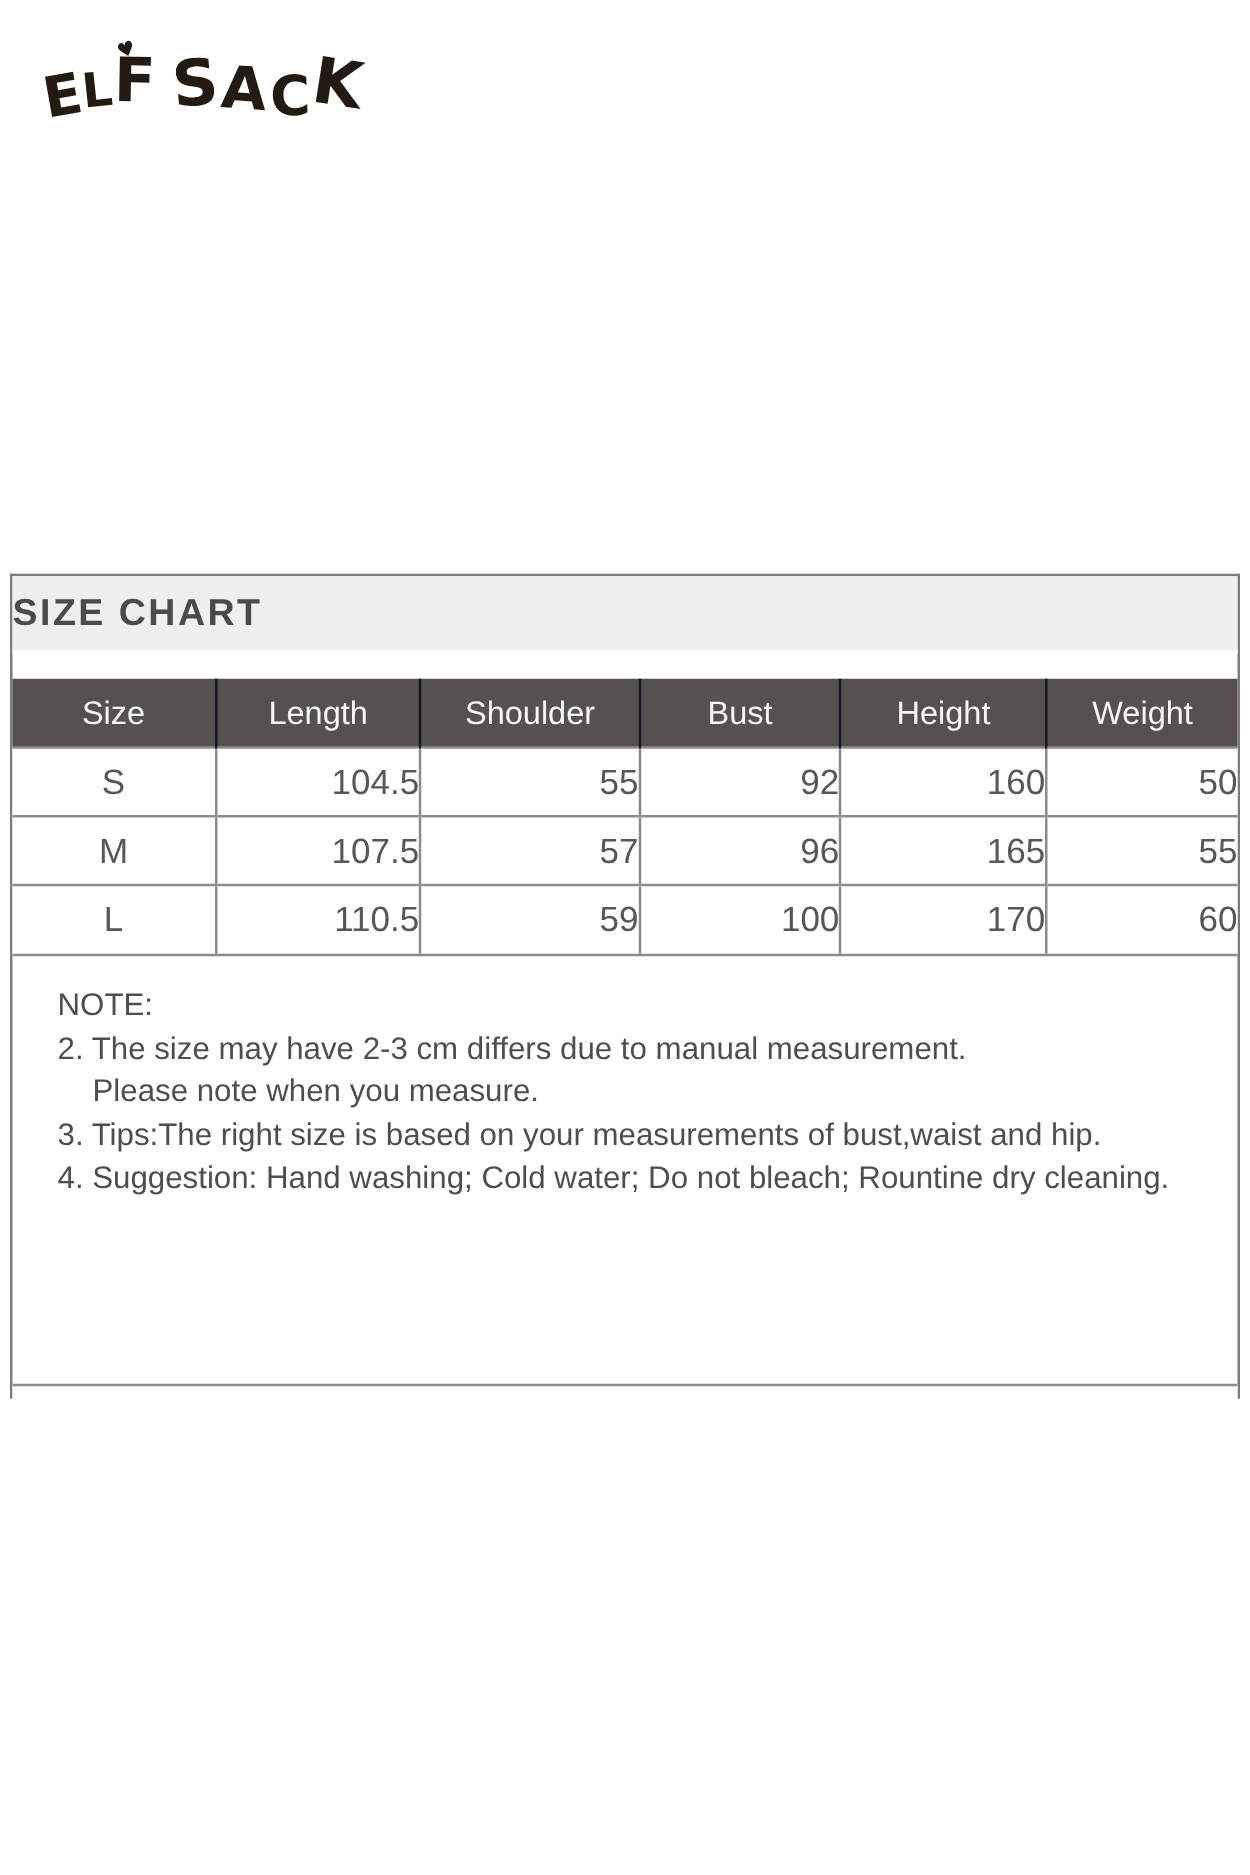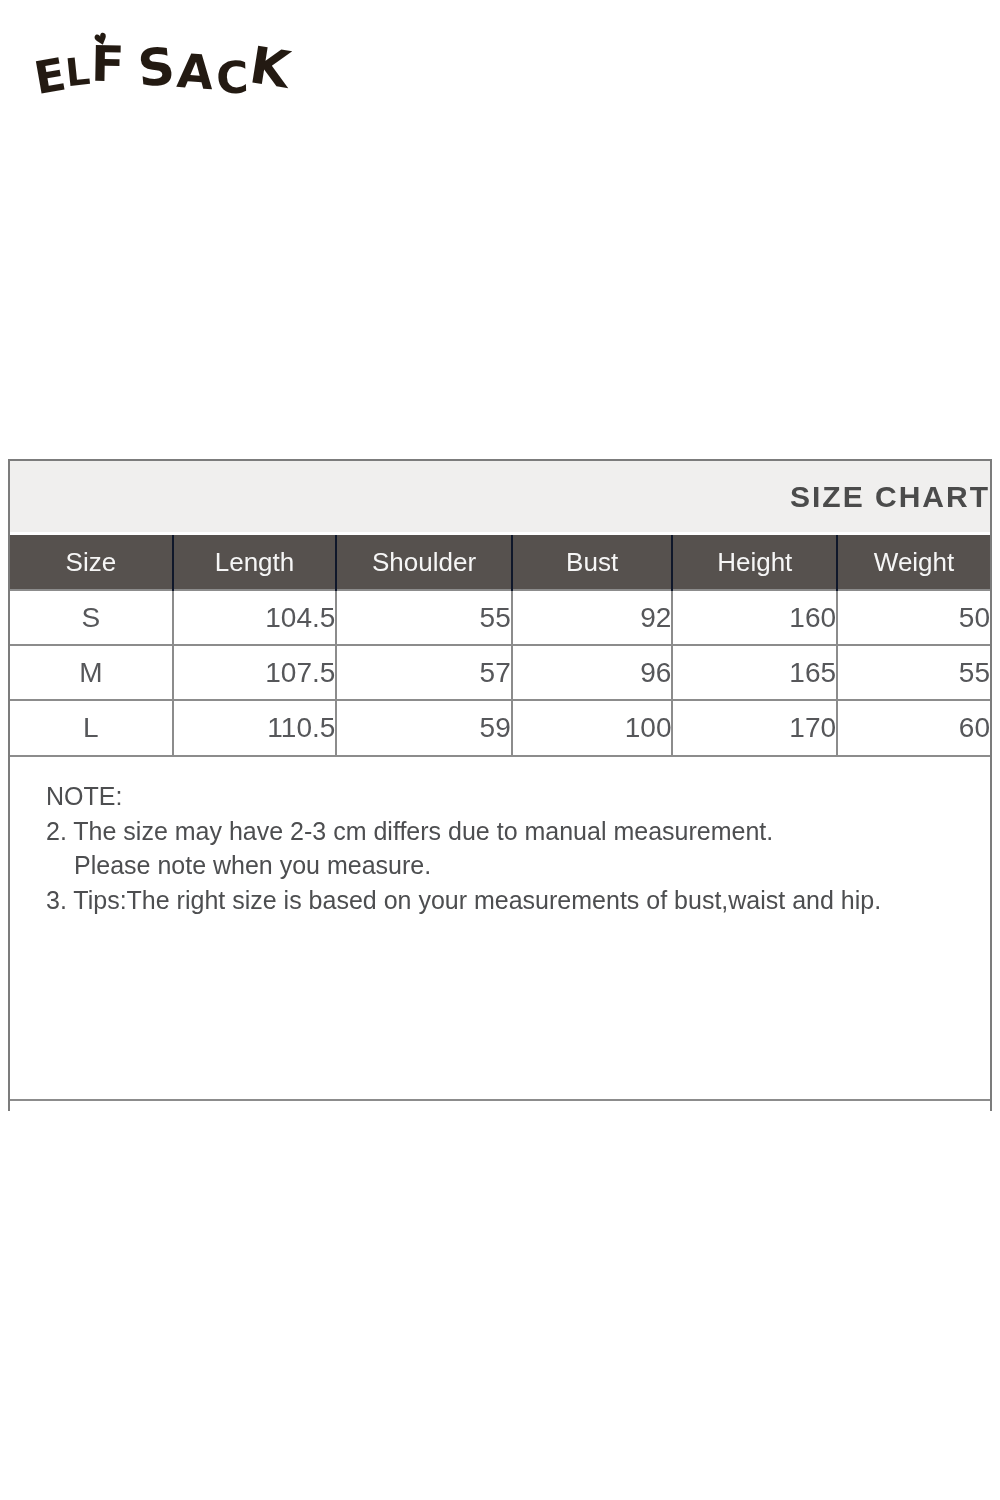--- a/index.html
+++ b/index.html
@@ -32,30 +32,30 @@
     font-size: 16px; transform: rotate(-18deg);
   }
 
   
   .panel {
     position: absolute; left: 8px; top: 459px; width: 984px;
     border: 2px solid #7c7c7c; border-bottom: none;
     background: #ffffff;
   }
   .title-band {
-    height: 74px; background: #f0efee;
-    display: flex; align-items: center; justify-content: flex-end;
+    height: 62px; background: #f0efee;
+    display: flex; align-items: center; justify-content: flex-start;
     border-bottom: 3px solid #ffffff;
   }
   .title-band .title {
     font-size: 30px; font-weight: bold; color: #4b4b4b;
     letter-spacing: 2px;
   }
 
-  table.size-table { width: 100%; border-collapse: collapse; table-layout: fixed; }
+  table.size-table { width: 100%; border-collapse: collapse; table-layout: fixed; margin-top: 20px; }
   table.size-table th {
     background: #56514e; color: #f6f6f6;
     height: 55px; font-size: 26px; font-weight: normal;
     text-align: center;
   }
   table.size-table th + th { border-left: 2px solid #0f172a; }
   table.size-table td {
     height: 55px; font-size: 28px; color: #56575a;
     text-align: center; background: #ffffff;
     border-top: 2px solid #8c8c8c;
@@ -137,16 +137,17 @@
         <td>60</td>
       </tr>
     </tbody>
   </table>
 
   <div class="note">
     <p>NOTE:</p>
     <p>2. The size may have 2-3 cm differs due to manual measurement.</p>
     <p class="indent">Please note when you measure.</p>
     <p>3. Tips:The right size is based on your measurements of bust,waist and hip.</p>
+    <p>4. Suggestion: Hand washing; Cold water; Do not bleach; Rountine dry cleaning.</p>
   </div>
 
   <div class="bottom-sliver"></div>
 </div>
 
 </body></html>

